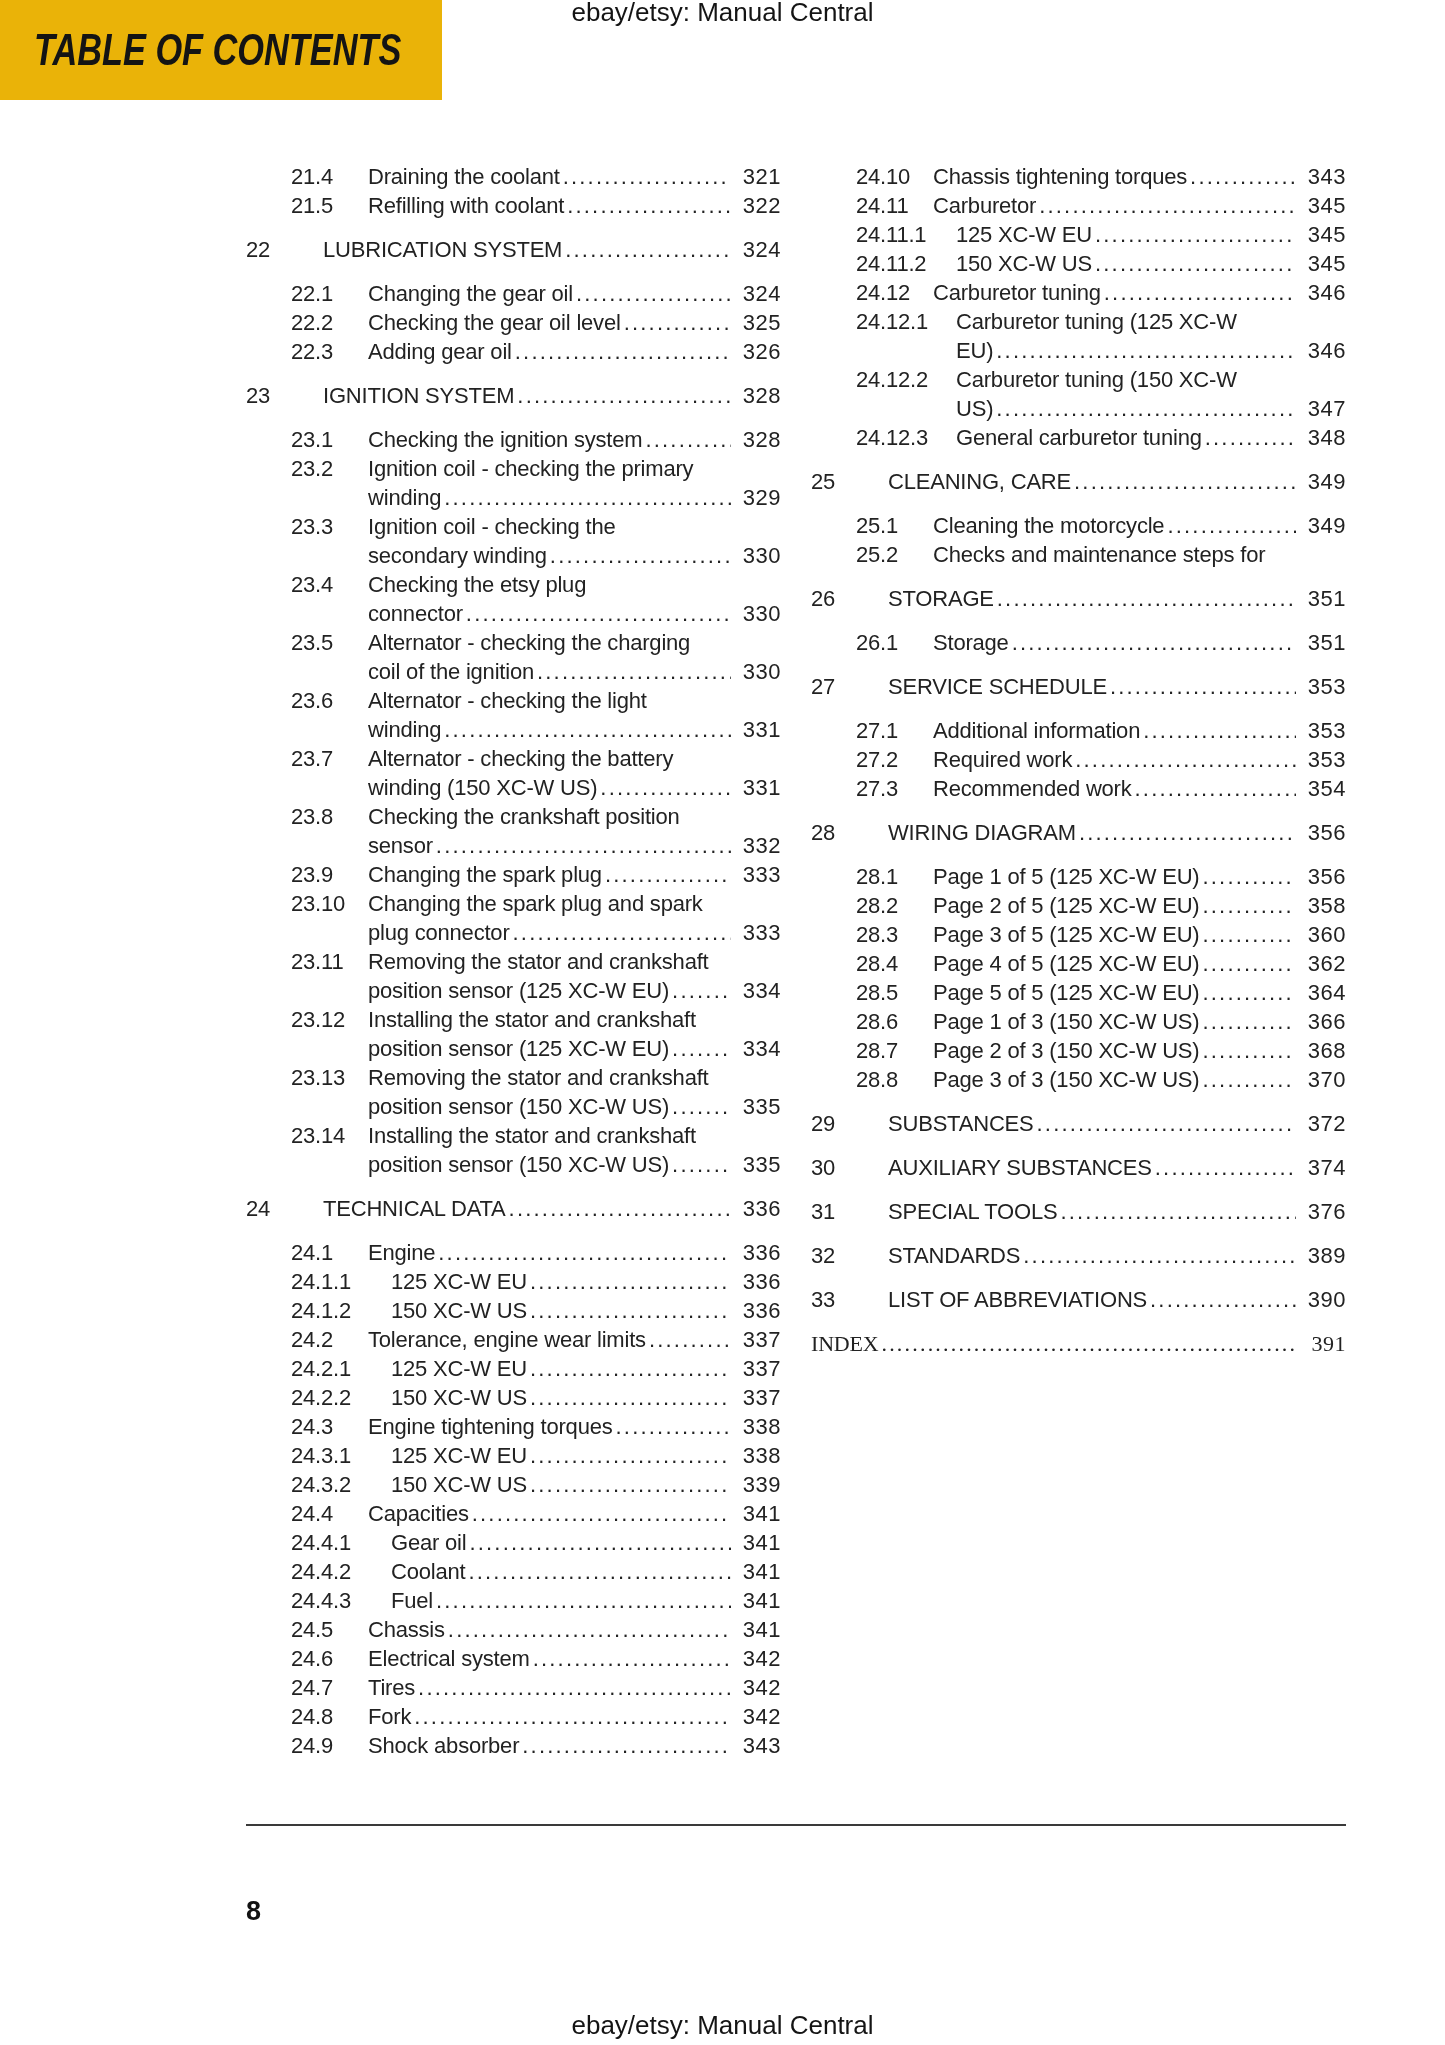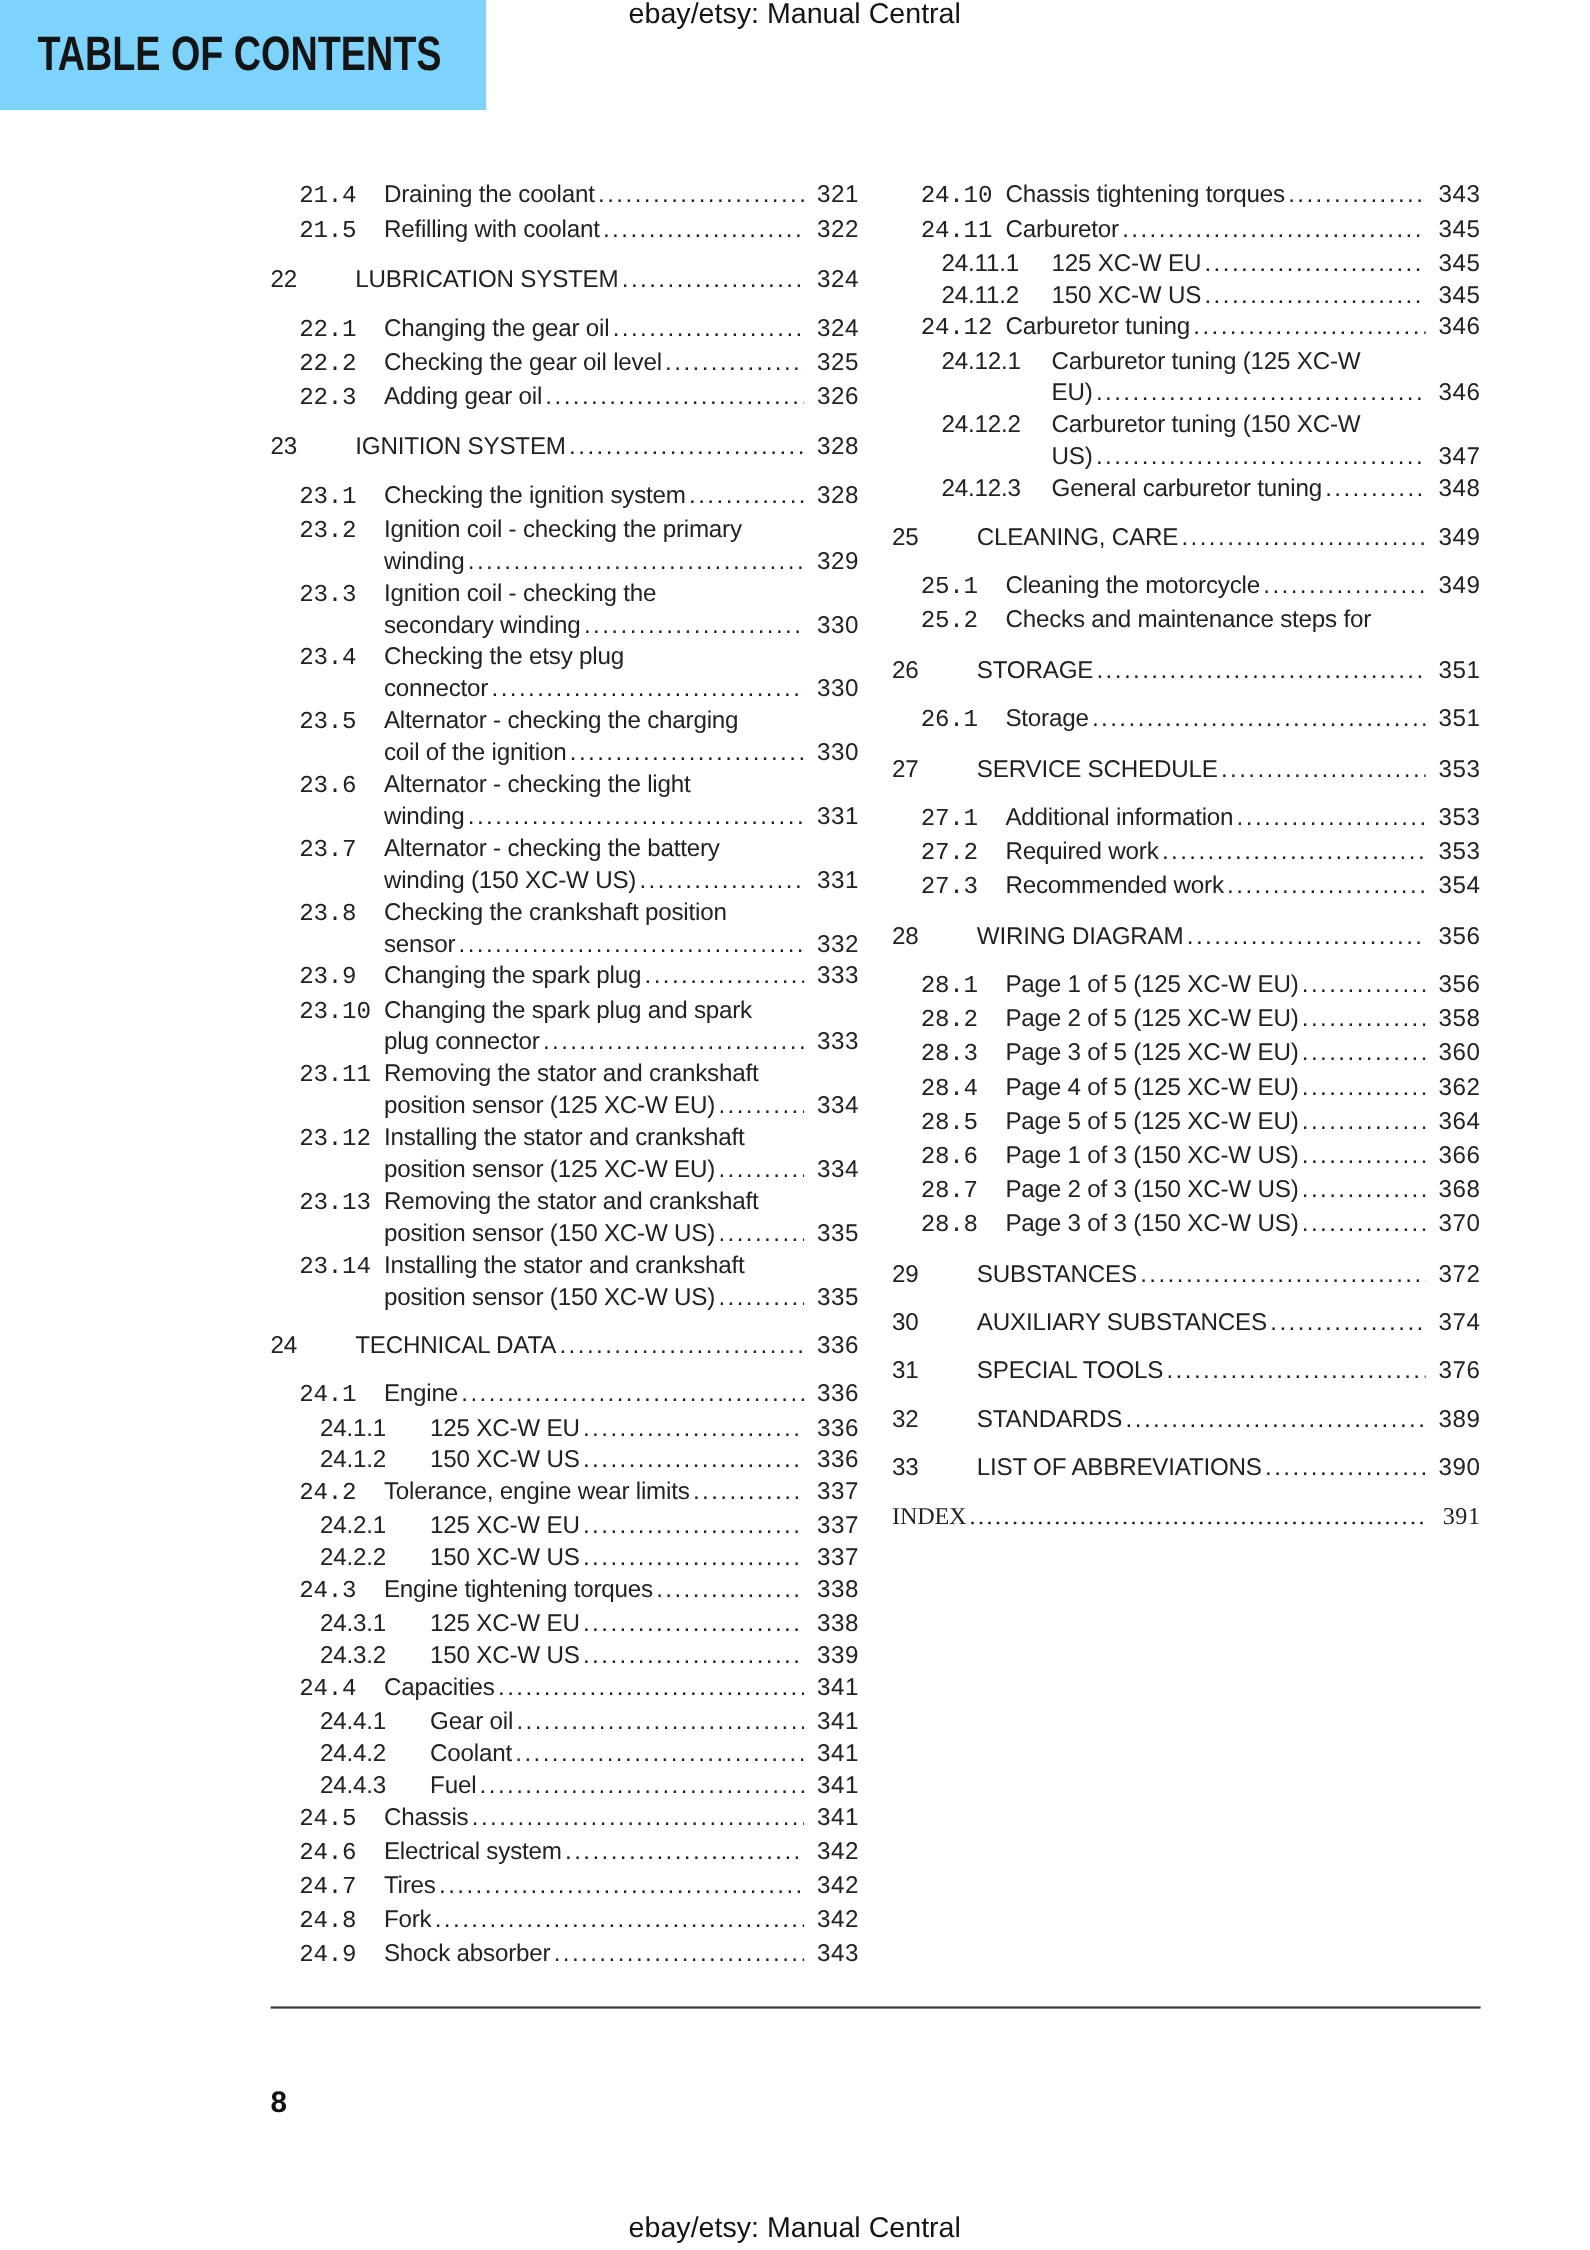--- a/index.html
+++ b/index.html
@@ -42,21 +42,21 @@
   .col { flex: 1 1 0; min-width: 0; }
   .entry {
     display: flex; align-items: baseline;
     font-size: 22px; line-height: 29px;
     letter-spacing: -0.2px;
     color: #222222;
   }
   .entry.lvl1 { margin: 15px 0; gap: 32px; }
   .num { flex: 0 0 auto; }
   .lvl1 > .num { flex-basis: 45px; }
-  .lvl2 > .num { margin-left: 26px; flex-basis: 77px; font-family: Liberation Mono, monospace; }
+  .lvl2 > .num { margin-left: 45px; flex-basis: 77px; }
   .lvl3 > .num { margin-left: 45px; flex-basis: 100px; }
   .no-num > .body { margin-left: 0; font-family: Liberation Serif, serif; }
   .body { flex: 1 1 auto; min-width: 0; display: block; }
   .cont { display: block; white-space: nowrap; }
   .last { display: flex; align-items: baseline; }
   .t { white-space: nowrap; flex: 0 0 auto; }
   .leader {
     flex: 1 1 auto; min-width: 14px;
     overflow: hidden; white-space: nowrap;
     margin: 0 2px 0 3px;
@@ -79,21 +79,21 @@
     position: absolute; top: 2010px; left: 0;
     width: 100%; text-align: center;
     font-size: 26px; color: #141414;
   }
 </style>
 </head>
 <body>
 
 <div class="page">
 
-  <div class="title-box" style="background: #7dd3fc;">
+  <div class="title-box" style="background: #eab308; font-style: italic;">
     <span class="title-text">TABLE OF CONTENTS</span>
   </div>
 
   <div class="header-brand">ebay/etsy: Manual Central</div>
 
   <div class="columns">
     <div class="col" id="col-left">
         <div class="entry lvl2">
           <span class="num">21.4</span>
           <span class="body">

